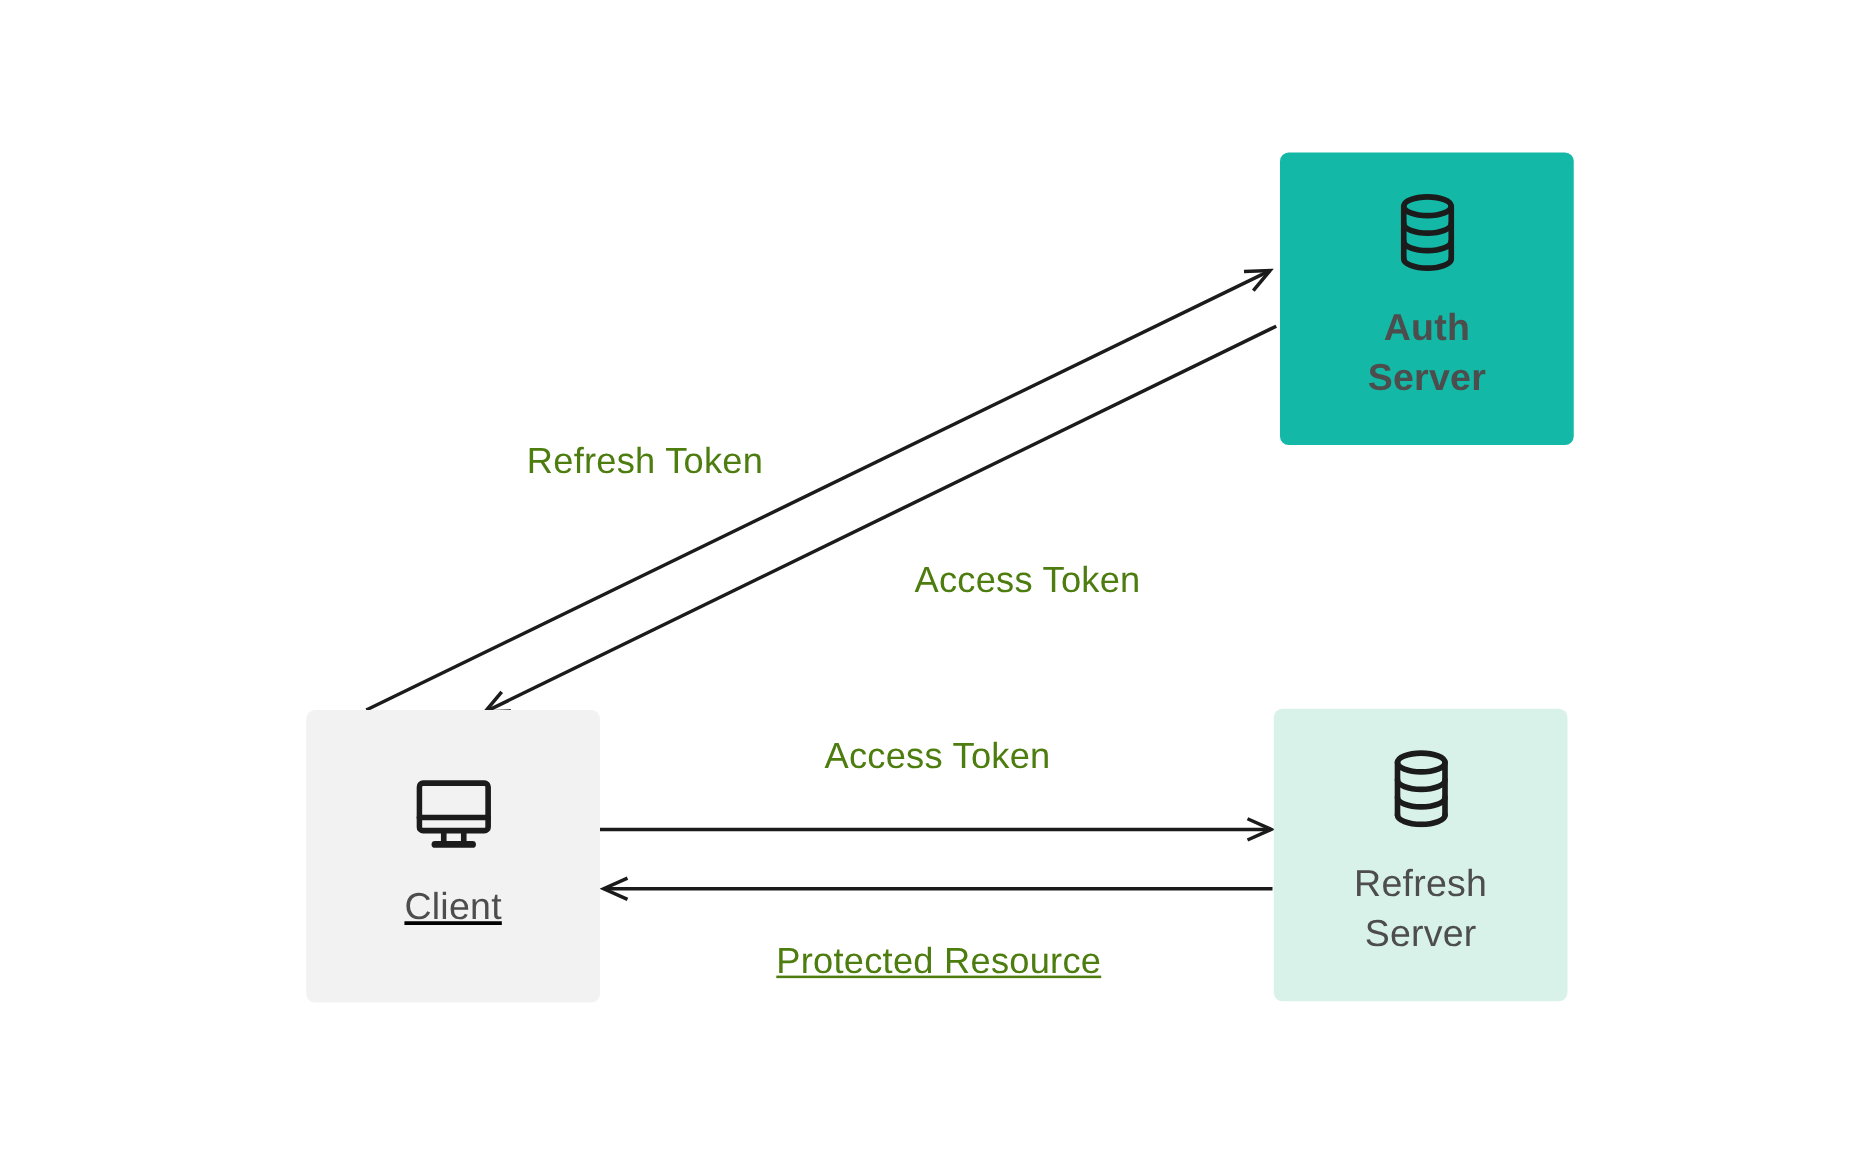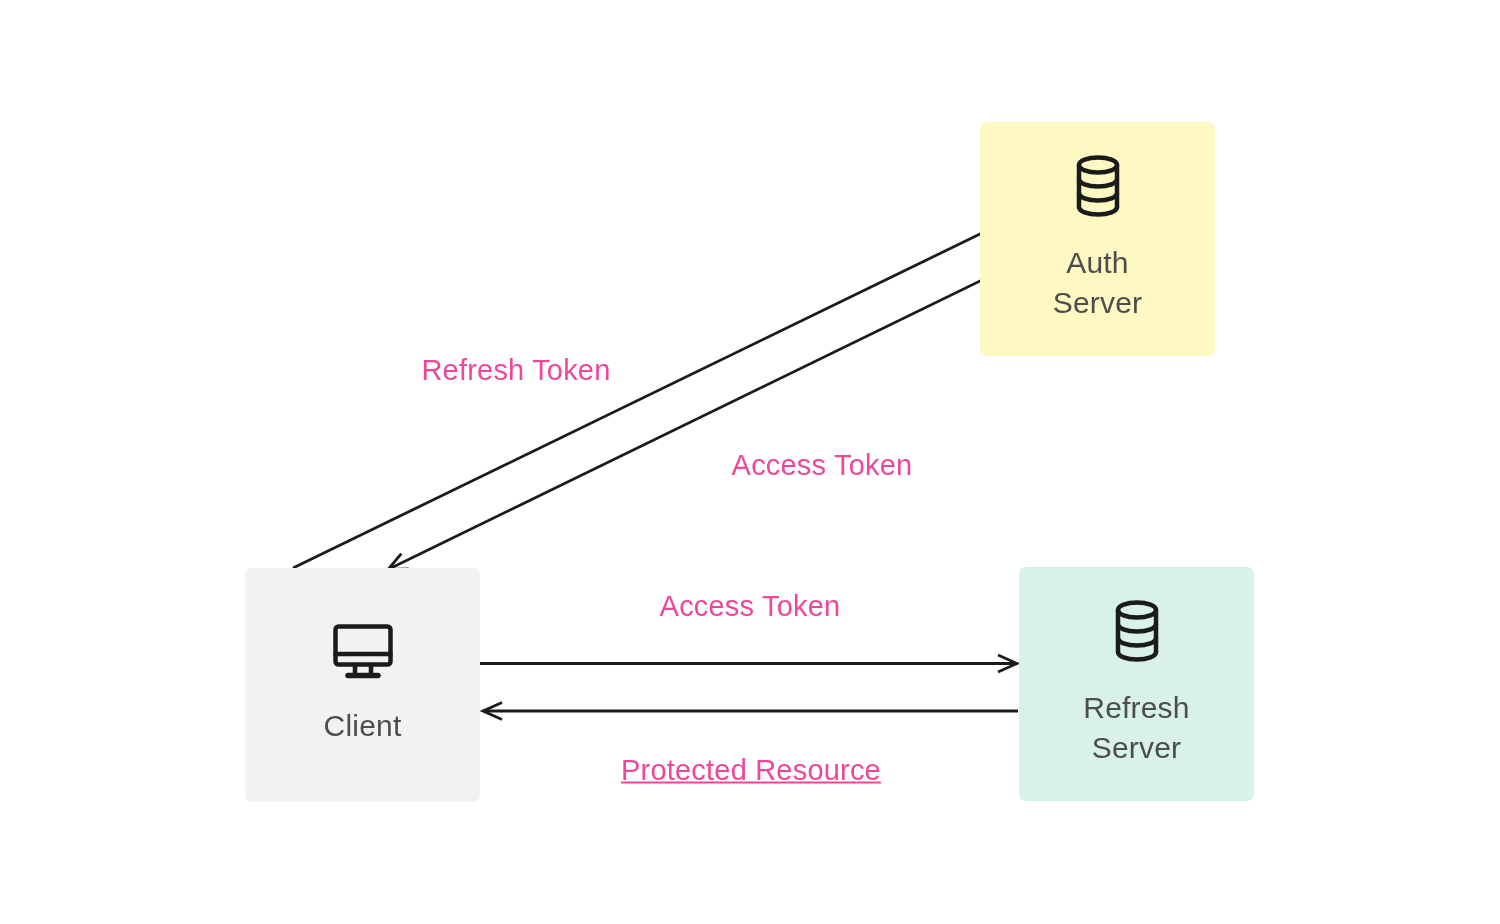--- a/index.html
+++ b/index.html
@@ -21,22 +21,22 @@
     width: 235px;
     height: 234px;
     border-radius: 7px;
     display: flex;
     flex-direction: column;
     align-items: center;
     justify-content: center;
     gap: 26px;
     box-sizing: border-box;
   }
-  .node--auth     { left: 980px; top: 122px; background: #fef9c3; }
-  .node--client   { left: 245px;  top: 568px; background: #f2f2f3; }
+  .node--auth     { left: 1024px; top: 122px; background: #14b8a6; font-weight: bold; }
+  .node--client   { left: 245px;  top: 568px; background: #f2f2f3; text-decoration: underline; }
   .node--resource { left: 1019px; top: 567px; background: #d9f2e9; }
 
   .node__label {
     color: #4d4d4d;
     font-size: 30px;
     line-height: 40px;
     text-align: center;
     letter-spacing: 0.2px;
   }
   .node__icon { display: block; }
@@ -51,21 +51,21 @@
   .arrow-layer path.shaft {
     stroke: #1b1b1b;
     stroke-width: 2.8;
     fill: none;
   }
 
   
   .edge-label {
     position: absolute;
     transform: translate(-50%, -50%);
-    color: #ec4899;
+    color: #4d7c0f;
     font-size: 29px;
     white-space: nowrap;
     letter-spacing: 0.2px;
   }
   .edge-label--refresh       { left: 516px; top: 370px; }
   .edge-label--access-upper  { left: 822px; top: 465px; }
   .edge-label--access-mid    { left: 750px; top: 606px; }
   .edge-label--protected     { left: 751px; top: 770px; text-decoration: underline; }
 </style>
 </head>

